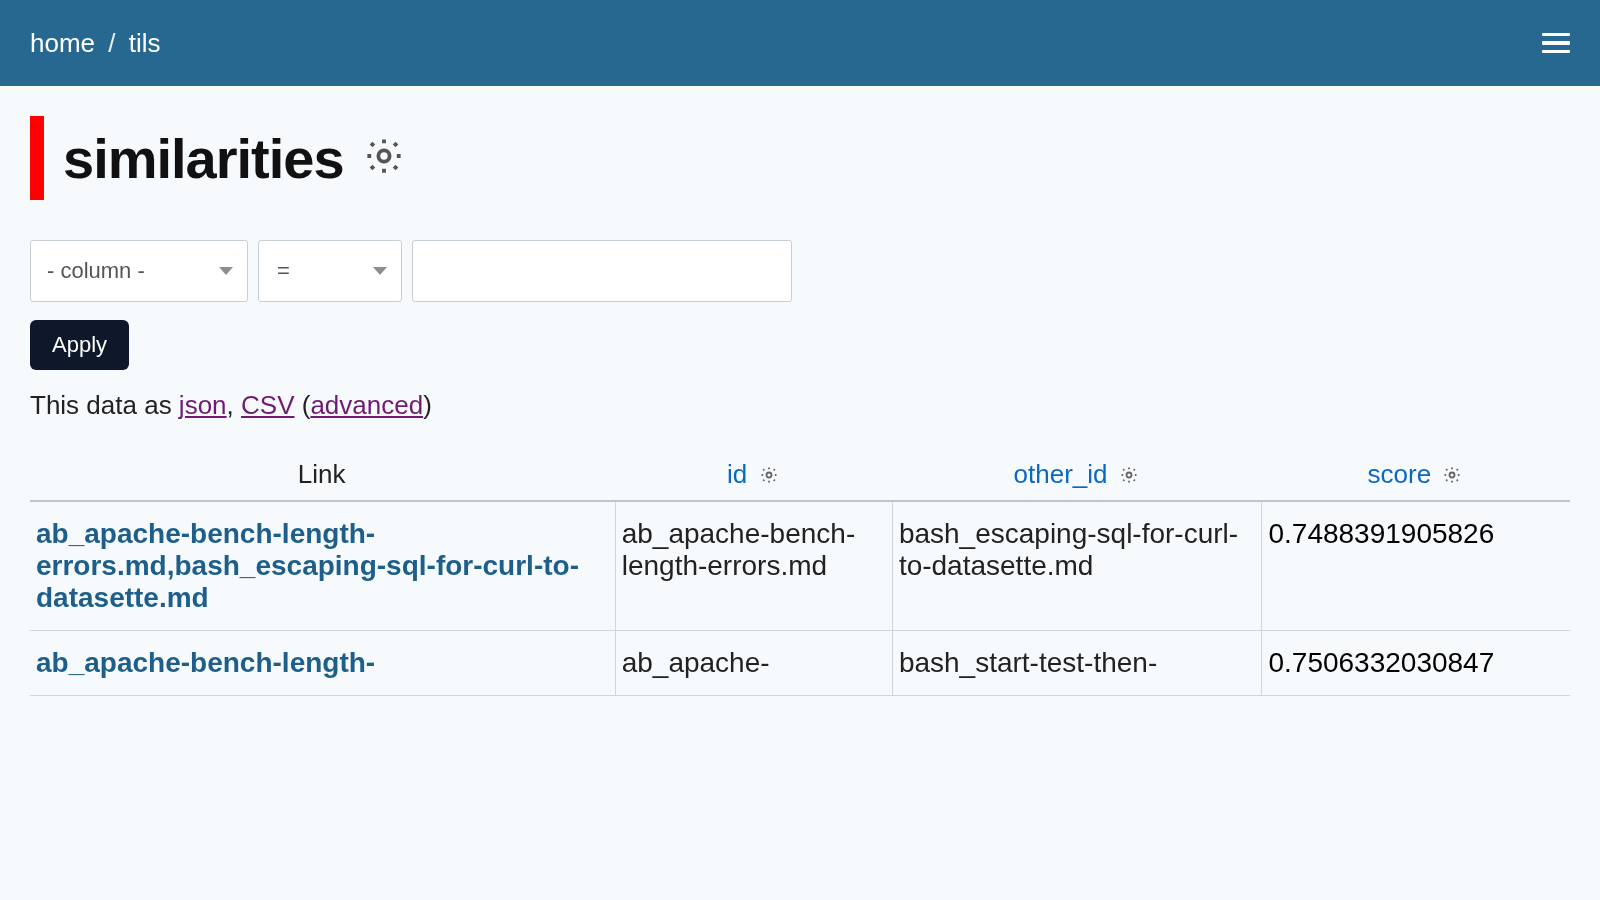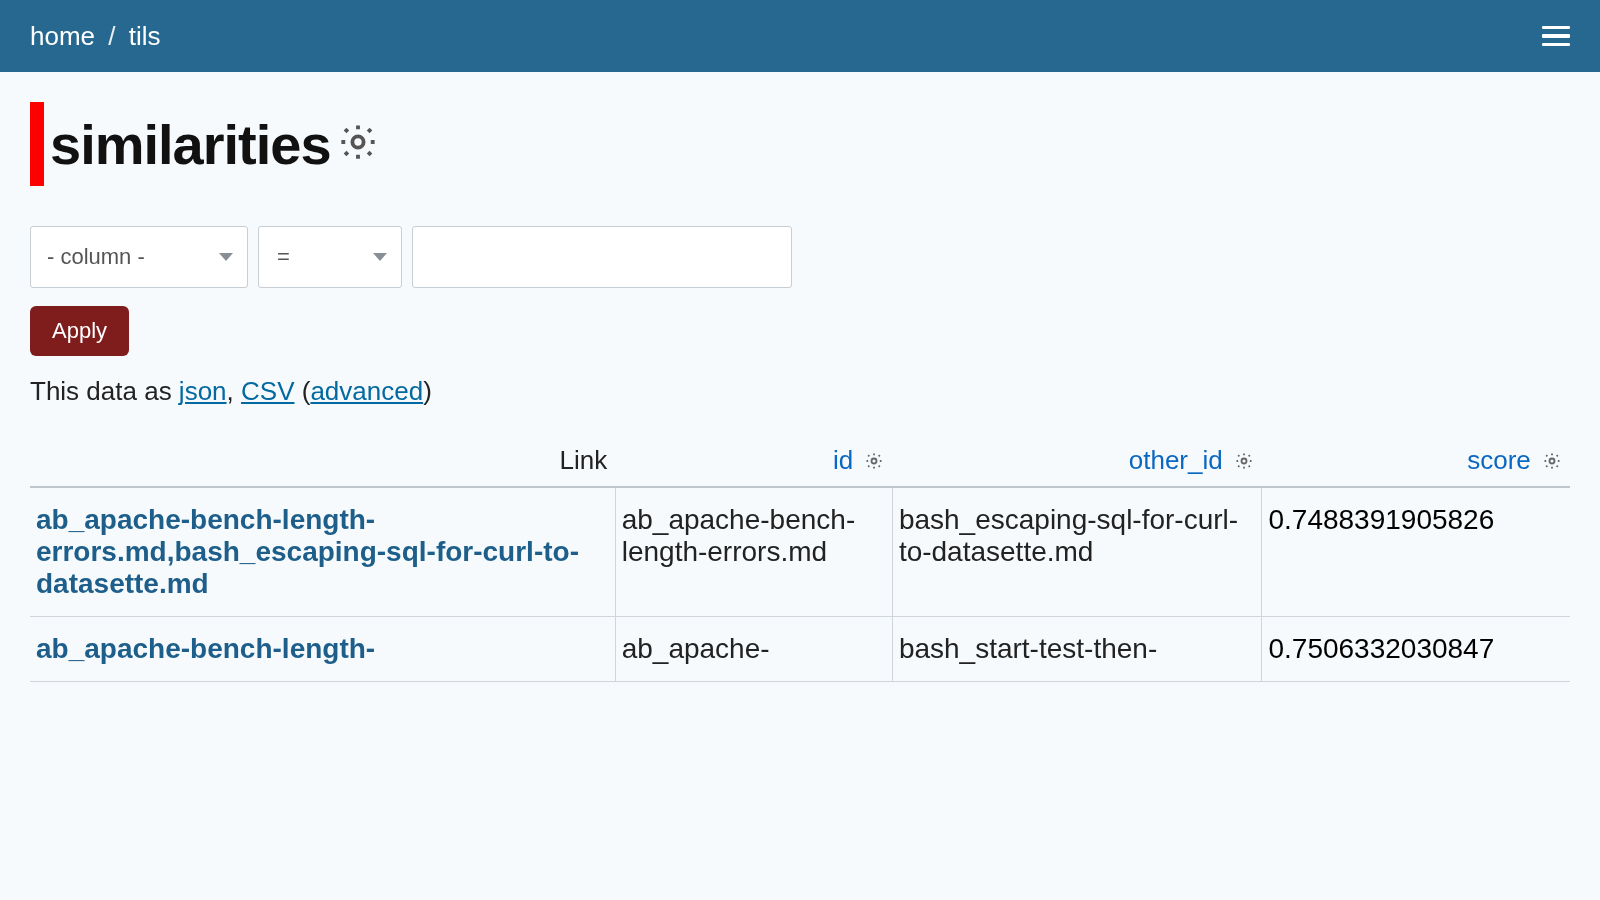--- a/index.html
+++ b/index.html
@@ -9,31 +9,31 @@
     color: #222;
     font-size: 16px;
   }
   .topbar {
     background: #276890;
     color: #fff;
     display: flex;
     align-items: center;
     justify-content: space-between;
     padding: 18px 30px;
-    height: 72px;
+    height: 86px;
   }
   .crumbs { font-size: 26px; }
   .crumbs a { color: #fff; text-decoration: none; }
   .crumbs .sep { color: #fff; opacity: 0.9; padding: 0 6px; }
   .hamburger { cursor: pointer; }
   .hamburger div {
     width: 28px; height: 3.5px; background: #fff; margin: 5px 0; border-radius: 1px;
   }
   .content { padding: 30px 30px 0 30px; }
-  .title-row { display: flex; align-items: center; gap: 6px; margin-bottom: 40px; text-align: center; }
+  .title-row { display: flex; align-items: center; gap: 19px; margin-bottom: 40px; text-align: center; }
   .title-bar {
     width: 14px; height: 84px; background: #ff0000;
   }
   h1.page-title {
     font-size: 56px; font-weight: 800; letter-spacing: -1px; color: #111;
   }
   .gear-big svg { width: 42px; height: 42px; stroke: #555; fill: none; stroke-width: 2.2; }
   .row-count {
     font-size: 32px; font-weight: 800; margin-bottom: 18px; color: #111;
   }
@@ -58,35 +58,35 @@
     border-right: 7px solid transparent;
     border-top: 8px solid #8a8f94;
   }
   .filter-input {
     height: 62px; width: 380px;
     border: 1px solid #c7ced4; border-radius: 3px;
     background: #fff; font-size: 22px; padding: 0 14px;
     outline: none;
   }
   .apply-btn {
-    background: #7f1d1d; color: #fff; border: none;
+    background: #0f172a; color: #fff; border: none;
     border-radius: 6px; padding: 12px 22px; font-size: 22px;
     cursor: pointer; margin-bottom: 20px;
   }
   .sql-line { font-size: 26px; margin-bottom: 34px; color: #222; }
   .sql-line .pencil { color: #444; margin-right: 6px; font-size: 22px; }
   .sql-line a { color: #0b68c1; text-decoration: underline; }
   .export-line { font-size: 26px; margin-bottom: 28px; color: #222; }
-  .export-line a { color: #0369a1; text-decoration: underline; }
+  .export-line a { color: #701a75; text-decoration: underline; }
   table.data {
     width: 100%; border-collapse: collapse; font-size: 24px;
     table-layout: fixed;
   }
   table.data th {
-    text-align: right; font-weight: 400; padding: 10px 8px 10px 6px;
+    text-align: center; font-weight: 400; padding: 10px 8px 10px 6px;
     border-bottom: 2px solid #bfc6cc; color: #222; font-size: 26px;
     vertical-align: bottom; white-space: nowrap; margin-left: 45px;
   }
   table.data th a { color: #0b68c1; text-decoration: none; }
   table.data th .gear-sm svg { width: 20px; height: 20px; stroke: #666; fill: none; stroke-width: 2.2; vertical-align: -2px; margin-left:4px;}
   table.data td {
     padding: 16px 8px 16px 6px;
     border-bottom: 1px solid #cfd5db;
     border-right: 1px solid #cfd5db;
     vertical-align: top;

